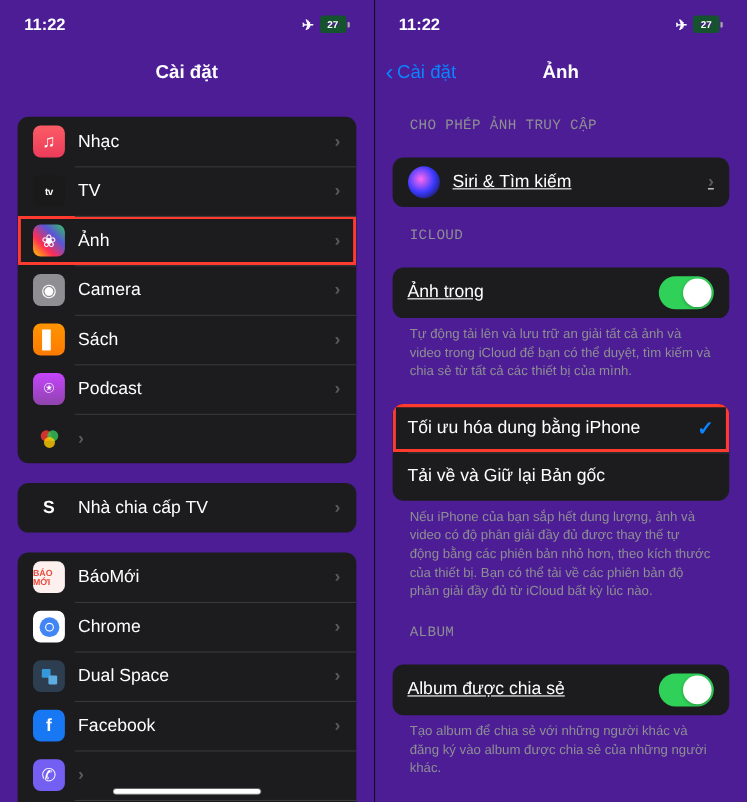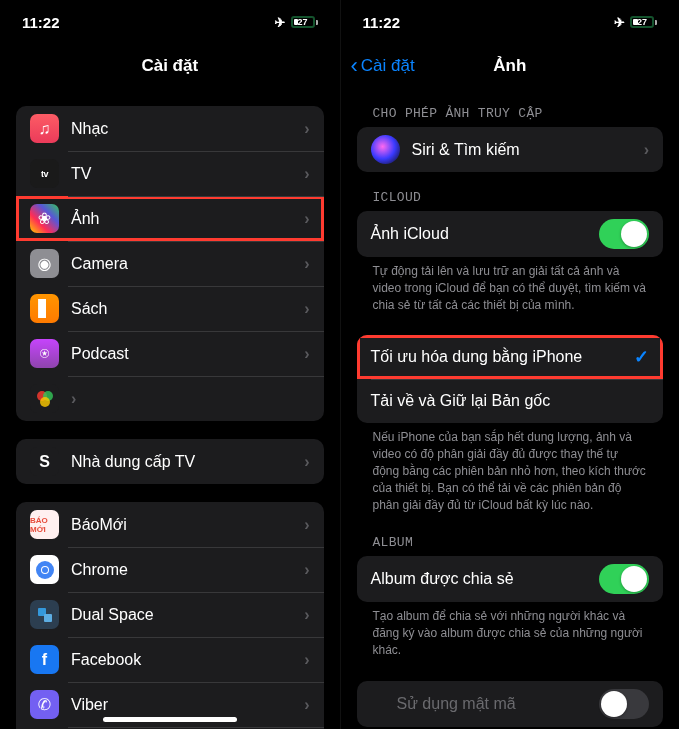--- a/index.html
+++ b/index.html
@@ -1,35 +1,35 @@
 <!DOCTYPE html>
 <html><head>
 <meta charset="utf-8">
 <style>
 * { margin: 0; padding: 0; box-sizing: border-box; font-family: -apple-system, "Helvetica Neue", sans-serif; }
 body { background: #333; display: flex; width: 679px; height: 729px; overflow: hidden; }
-.screen { width: 339.5px; height: 729px; background: #000000; position: relative; color: #fff; overflow: hidden; }
+.screen { width: 339.5px; height: 729px; background: #4c1d95; position: relative; color: #fff; overflow: hidden; }
 .screen + .screen { border-left: 1px solid #111; }
 .status-bar { height: 44px; display: flex; justify-content: space-between; align-items: center; padding: 0 22px; font-size: 15px; font-weight: 600; }
 .status-right { display: flex; align-items: center; gap: 5px; }
 .airplane-icon { font-size: 13px; }
 .battery { display: flex; align-items: center; gap: 1px; }
-.battery-body { width: 24px; height: 12px; border: 2px solid #14532d; border-radius: 3px; position: relative; display: flex; align-items: center; padding: 1px; }
+.battery-body { width: 24px; height: 12px; border: 7px solid #14532d; border-radius: 3px; position: relative; display: flex; align-items: center; padding: 1px; }
 .battery-fill { width: 27%; height: 100%; background: #fff; border-radius: 1px; }
 .battery-text { position: absolute; font-size: 9px; width: 100%; text-align: center; color: #fff; left: 0; font-weight: 700; }
 .battery-tip { width: 2px; height: 5px; background: #aaa; border-radius: 0 1px 1px 0; }
 .nav-header { height: 44px; display: flex; align-items: center; justify-content: center; position: relative; }
 .nav-title { font-size: 17px; font-weight: 600; }
 .nav-back { position: absolute; left: 10px; display: flex; align-items: center; color: #0a84ff; font-size: 17px; }
 .nav-back-chevron { font-size: 22px; margin-right: 3px; }
 .content { padding: 0 16px; overflow-y: auto; height: calc(729px - 88px); }
 .content::-webkit-scrollbar { width: 0; }
 .section-header { font-size: 13px; color: #8e8e93; text-transform: uppercase; padding: 18px 16px 6px 16px; letter-spacing: 0.3px; font-family: Liberation Mono, monospace; }
 .group { background: #1c1c1e; border-radius: 10px; overflow: hidden; margin-top: 18px; }
-.group-first { margin-top: 0; }
+.group-first { margin-top: 16px; text-decoration: underline; }
 .row { display: flex; align-items: center; min-height: 44px; padding: 8px 14px; position: relative; }
 .row + .row::before { content: ""; position: absolute; top: 0; left: 52px; right: 0; height: 0.5px; background: #38383a; }
 .row-no-icon + .row-no-icon::before { left: 14px; }
 .app-icon { width: 29px; height: 29px; border-radius: 7px; margin-right: 12px; flex-shrink: 0; display: flex; align-items: center; justify-content: center; font-size: 16px; }
 .row-label { flex: 1; font-size: 16px; }
 .chevron { color: #5a5a5e; font-size: 16px; font-weight: 600; }
 .checkmark { color: #0a84ff; font-size: 18px; font-weight: 700; }
 .toggle { width: 50px; height: 30px; background: #39393d; border-radius: 15px; position: relative; }
 .toggle.on { background: #30d158; }
 .toggle-knob { width: 26px; height: 26px; background: #fff; border-radius: 50%; position: absolute; top: 2px; left: 2px; transition: left 0.2s; box-shadow: 0 1px 3px rgba(0,0,0,0.3); }
@@ -112,21 +112,21 @@
               <circle cx="13" cy="7" r="5" fill="#34c759" opacity="0.8"></circle>
               <circle cx="10" cy="13" r="5" fill="#ffcc00" opacity="0.8"></circle>
             </svg>
           </div>
           <span class="chevron">›</span>
         </div>
     </div>
     <div class="group">
       <div class="row">
           <div class="app-icon ic-tvp">S</div>
-          <span class="row-label">Nhà dung cấp TV</span>
+          <span class="row-label">Nhà chia cấp TV</span>
           <span class="chevron">›</span>
         </div>
     </div>
     <div class="group">
       <div class="row">
           <div class="app-icon ic-baomoi">BÁO MỚI</div>
           <span class="row-label">BáoMới</span>
           <span class="chevron">›</span>
         </div>
       <div class="row">
@@ -150,21 +150,20 @@
           <span class="row-label">Dual Space</span>
           <span class="chevron">›</span>
         </div>
       <div class="row">
           <div class="app-icon ic-fb">f</div>
           <span class="row-label">Facebook</span>
           <span class="chevron">›</span>
         </div>
       <div class="row">
           <div class="app-icon ic-vb">✆</div>
-          <span class="row-label">Viber</span>
           <span class="chevron">›</span>
         </div>
       <div class="row"></div>
     </div>
   </div>
   <div class="home-indicator"></div>
 </div>
 
 <div class="screen">
   <div class="status-bar">
@@ -193,21 +192,21 @@
       <div class="row">
           <div class="siri-icon"></div>
           <span class="row-label">Siri &amp; Tìm kiếm</span>
           <span class="chevron">›</span>
         </div>
     </div>
 
     <div class="section-header">ICLOUD</div>
     <div class="group group-first">
       <div class="row row-no-icon">
-          <span class="row-label">Ảnh iCloud</span>
+          <span class="row-label">Ảnh trong</span>
           <div class="toggle on">
             <div class="toggle-knob"></div>
           </div>
         </div>
     </div>
     <div class="footer-text">Tự động tải lên và lưu trữ an giải tất cả ảnh và video trong iCloud để bạn có thể duyệt, tìm kiếm và chia sẻ từ tất cả các thiết bị của mình.</div>
 
     <div class="group">
       <div class="row row-no-icon highlight-row">
           <span class="row-label">Tối ưu hóa dung bằng iPhone</span>

